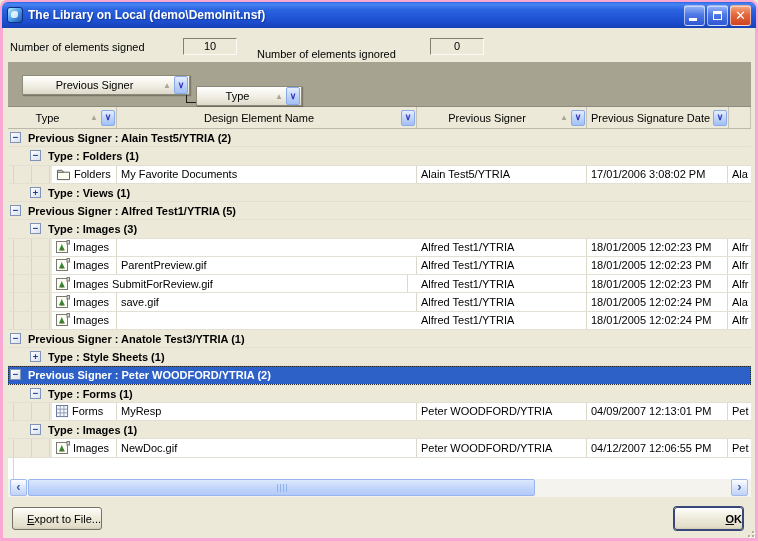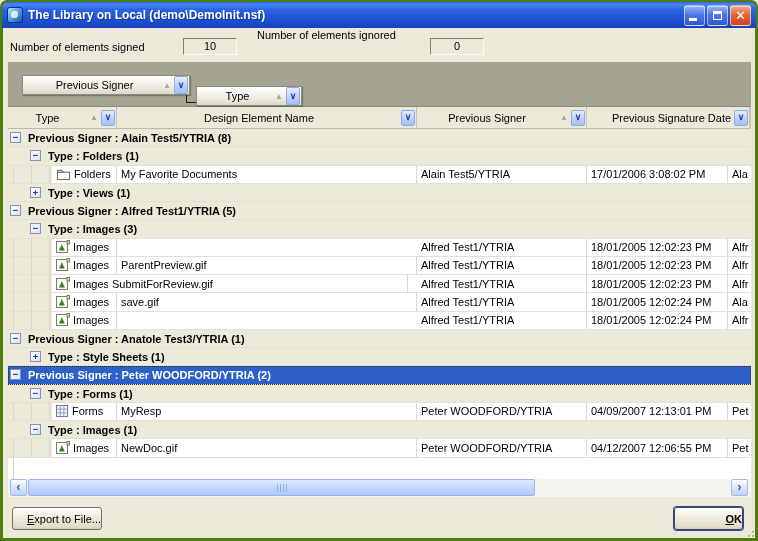--- a/index.html
+++ b/index.html
@@ -1,17 +1,17 @@
 <!DOCTYPE html>
 <html><head>
 <meta charset="utf-8">
 <style>
   * { margin:0; padding:0; box-sizing:border-box; }
   html,body { width:758px; height:541px; background:#ece9d8; font-family:"Liberation Sans", sans-serif; }
-  .window { position:relative; width:758px; height:541px; background:#4d7c0f; border-radius:7px 7px 0 0; overflow:hidden; font-size:11px; }
+  .window { position:relative; width:758px; height:541px; background:#f9a8d4; border-radius:7px 7px 0 0; overflow:hidden; font-size:11px; }
 
   
   .titlebar { position:absolute; top:2px; left:2px; right:2px; height:26px;
     background:linear-gradient(180deg,#2a63e4 0%,#4a86f2 8%,#2a63e0 30%,#1c4ecf 75%,#1642b8 100%);
     border-radius:6px 6px 0 0; display:flex; align-items:center; padding:0 5px; }
   .app-icon { width:16px; height:16px; border-radius:3px; margin-right:5px;
     background:linear-gradient(135deg,#b8ecff 0%,#54a4ec 45%,#1b55b8 100%);
     border:1px solid #0c2f80; position:relative; }
   .app-icon::after { content:""; position:absolute; left:3px; top:3px; width:7px; height:7px;
     border-radius:50% 2px 50% 2px; background:rgba(255,255,255,.8); }
@@ -24,21 +24,21 @@
   .tb-btn.close { background:linear-gradient(180deg,#f2a988 0%,#e4693c 45%,#cc4422 100%); }
   .glyph-min { position:absolute; left:4px; bottom:4px; width:8px; height:3px; background:#fff; }
   .glyph-max { width:9px; height:9px; border:1px solid #fff; border-top:3px solid #fff; background:transparent; }
   .glyph-close { color:#fff; font-weight:bold; font-size:13px; line-height:13px; font-family:"DejaVu Sans", sans-serif; }
 
   
   .client { position:absolute; top:28px; left:3px; right:3px; bottom:3px; background:#ece9d8; }
 
   .summary-label { position:absolute; color:#000; }
   #lbl-signed { left:7px; top:13px; }
-  #lbl-ignored { left:254px; top:1px; }
+  #lbl-ignored { left:254px; top:20px; }
   .sum-field { position:absolute; width:54px; height:17px; text-align:center; line-height:15px;
     border:1px solid; border-color:#82816f #fbfaf4 #fbfaf4 #82816f; background:#ece9d8; }
   #field-signed { left:180px; top:10px; }
   #field-ignored { left:427px; top:10px; }
 
   
   .grid { position:absolute; left:5px; top:34px; width:743px; height:435px; background:#fff; }
 
   .groupband { position:absolute; left:0; top:0; width:743px; height:45px; background:#a6a390;
     border-bottom:1px solid #8f8c7d; }
@@ -168,35 +168,35 @@
               <span class="chev">∨</span>
             </span>
           </div>
           <div class="hcol" style="left: 409px; width: 170px;">
             <span class="hlabel">Previous Signer</span>
             <span class="sorticon">▲</span>
             <span class="ddbtn">
               <span class="chev">∨</span>
             </span>
           </div>
-          <div class="hcol" style="left: 601px; width: 141px; justify-content: flex-end;">
+          <div class="hcol" style="left: 580px; width: 141px; justify-content: flex-end;">
             <span class="hlabel">Previous Signature Date</span>
             <span class="ddbtn">
               <span class="chev">∨</span>
             </span>
           </div>
           <div class="hcol" style="left: 720px; width: 23px;">
             <span class="hlabel"></span>
           </div>
         </div>
 
       <div class="rows" id="rows">
           <div class="row lvl1">
             <span class="expander">−</span>
-            <span class="glabel">Previous Signer : Alain Test5/YTRIA (8)</span>
+            <span class="glabel">Previous Signer : Alain Test5/YTRIA (2)</span>
           </div>
           <div class="row lvl2">
             <span class="expander">−</span>
             <span class="glabel">Type : Folders (1)</span>
           </div>
           <div class="row data">
             <div class="whitebg"></div>
             <span class="guide" style="left: 5px;"></span>
             <span class="guide" style="left: 23px;"></span>
             <span class="guide" style="left: 41px;"></span>

